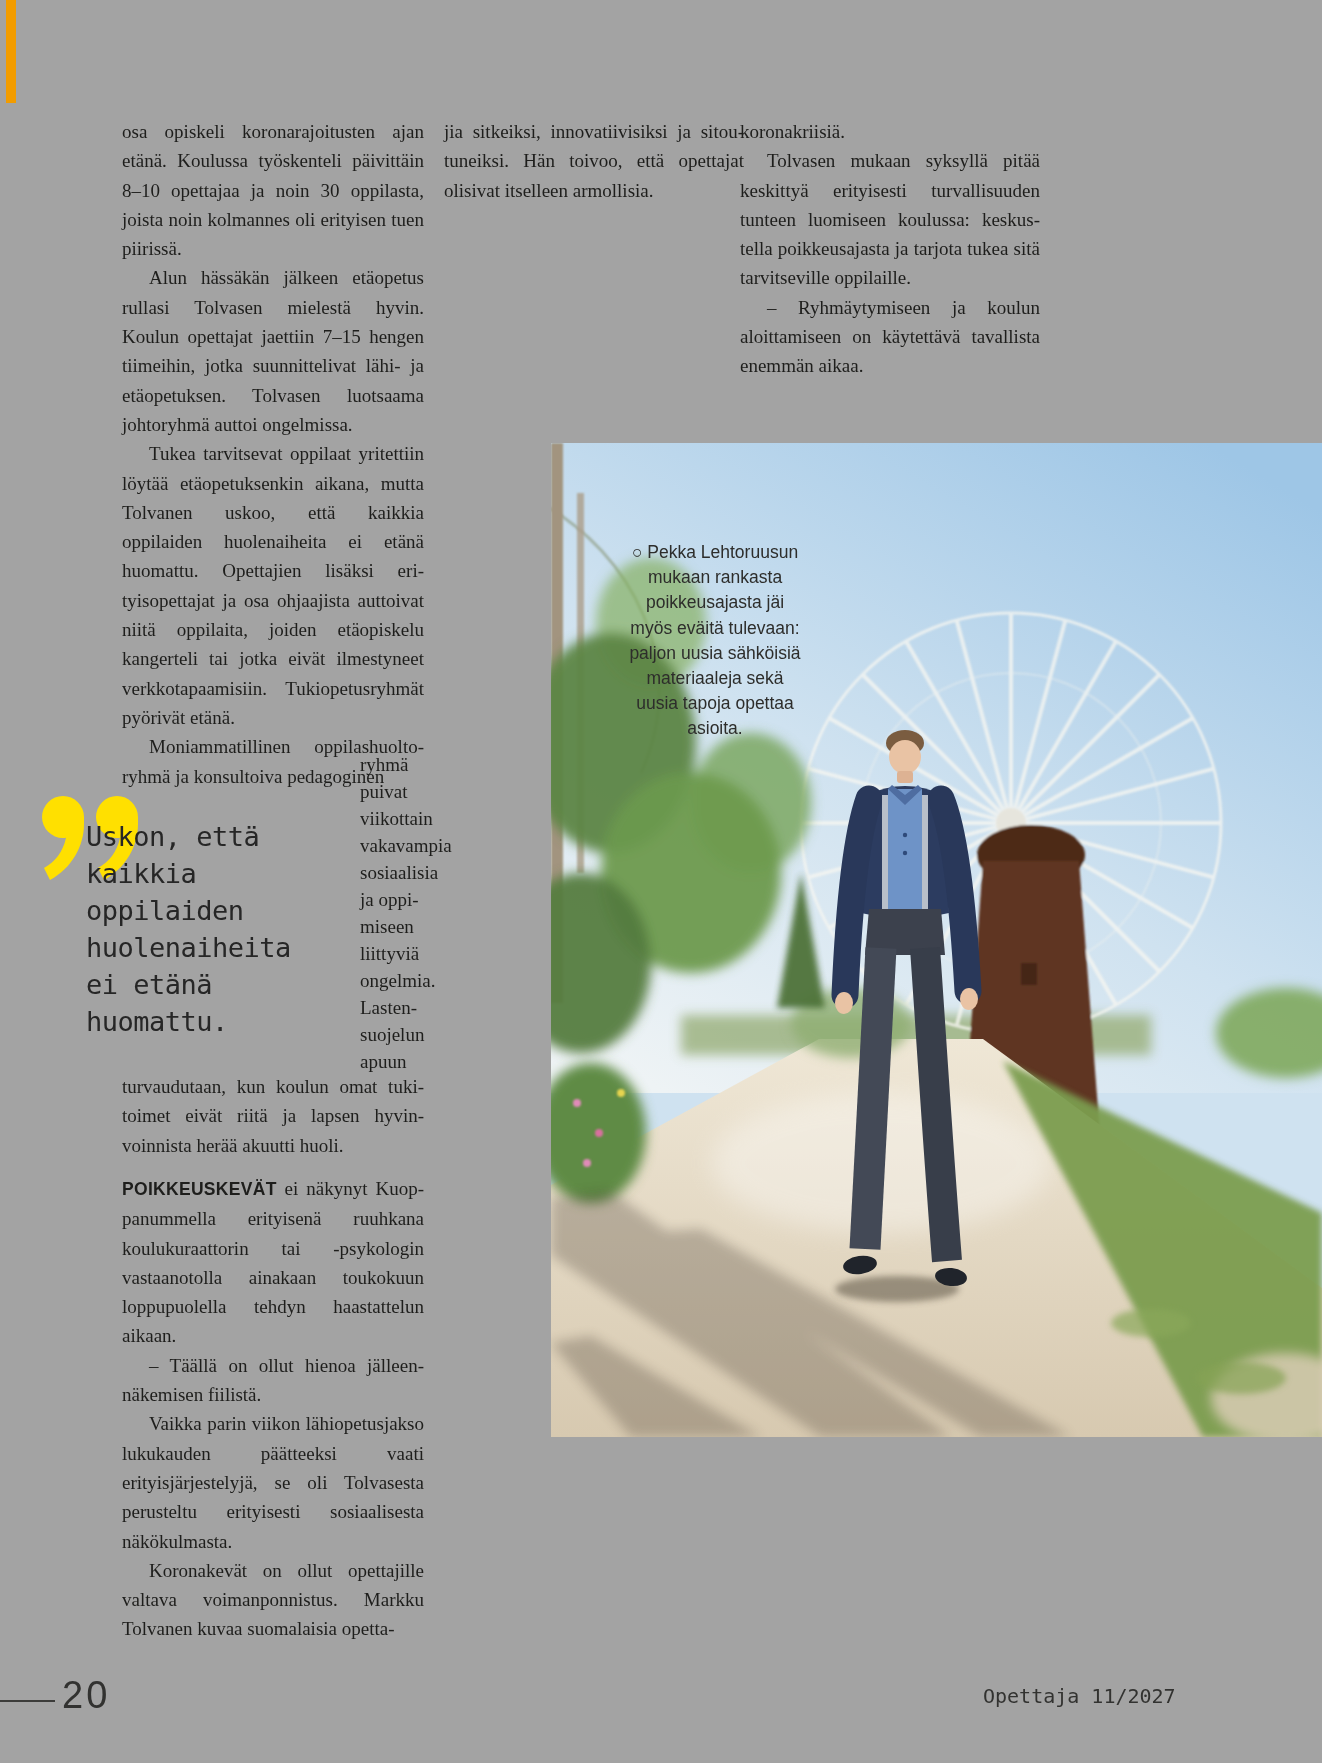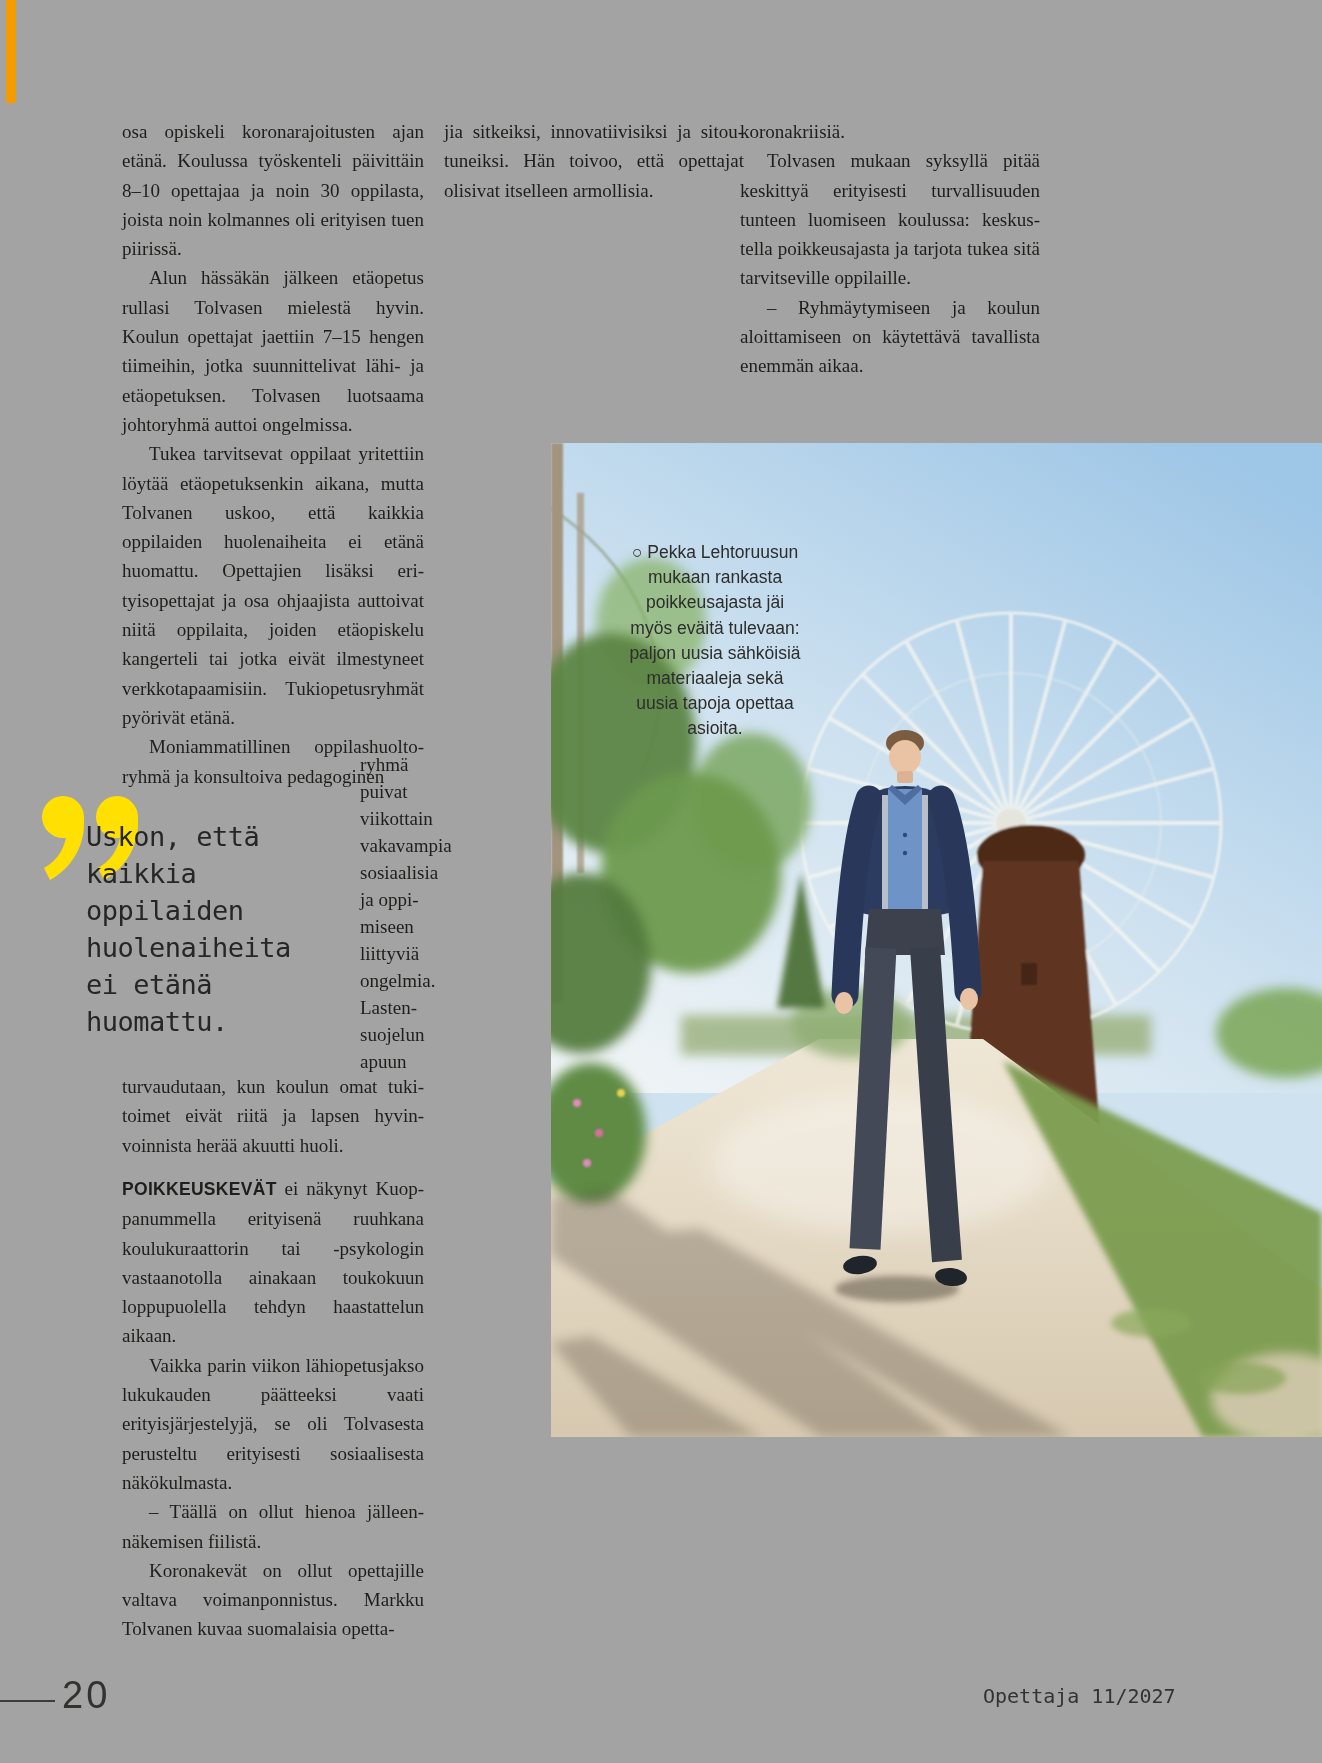--- a/index.html
+++ b/index.html
@@ -70,22 +70,22 @@
 kaikkia
 oppilaiden
 huolenaiheita
 ei etänä
 huomattu.</div>
 
   <div class="abs-text" style="left:122px;top:1072px;width:302px;">turvaudutaan, kun koulun omat tuki­toimet eivät riitä ja lapsen hyvin­voinnista herää akuutti huoli.</div>
 
   <div class="col" style="left:122px;top:1174px;width:302px;">
     <p><span class="lead-word">POIKKEUSKEVÄT</span><span> ei näkynyt Kuop­panummella erityisenä ruuhkana koulukuraattorin tai -psykologin vastaanotolla ainakaan toukokuun loppupuolella tehdyn haastattelun aikaan.</span></p>
+    <p class="ind">– Täällä on ollut hienoa jälleen­näkemisen fiilistä.</p>
     <p class="ind">Vaikka parin viikon lähiopetus­jakso lukukauden päätteeksi vaati erityisjärjestelyjä, se oli Tolvasesta perusteltu erityisesti sosiaalisesta näkökulmasta.</p>
-    <p class="ind">– Täällä on ollut hienoa jälleen­näkemisen fiilistä.</p>
     <p class="ind">Koronakevät on ollut opettajille valtava voimanponnistus. Markku Tolvanen kuvaa suomalaisia opetta-</p>
   </div>
 
   <div class="col" style="left:444px;width:300px;">
     <p>jia sitkeiksi, innovatiivisiksi ja sitou­tuneiksi. Hän toivoo, että opettajat olisivat itselleen armollisia.</p>
   </div>
 
   <div class="col" style="left:740px;width:300px;">
     <p>koronakriisiä.</p>
     <p class="ind">Tolvasen mukaan syksyllä pitää keskittyä erityisesti turvallisuuden tunteen luomiseen koulussa: keskus­tella poikkeusajasta ja tarjota tukea sitä tarvitseville oppilaille.</p>

